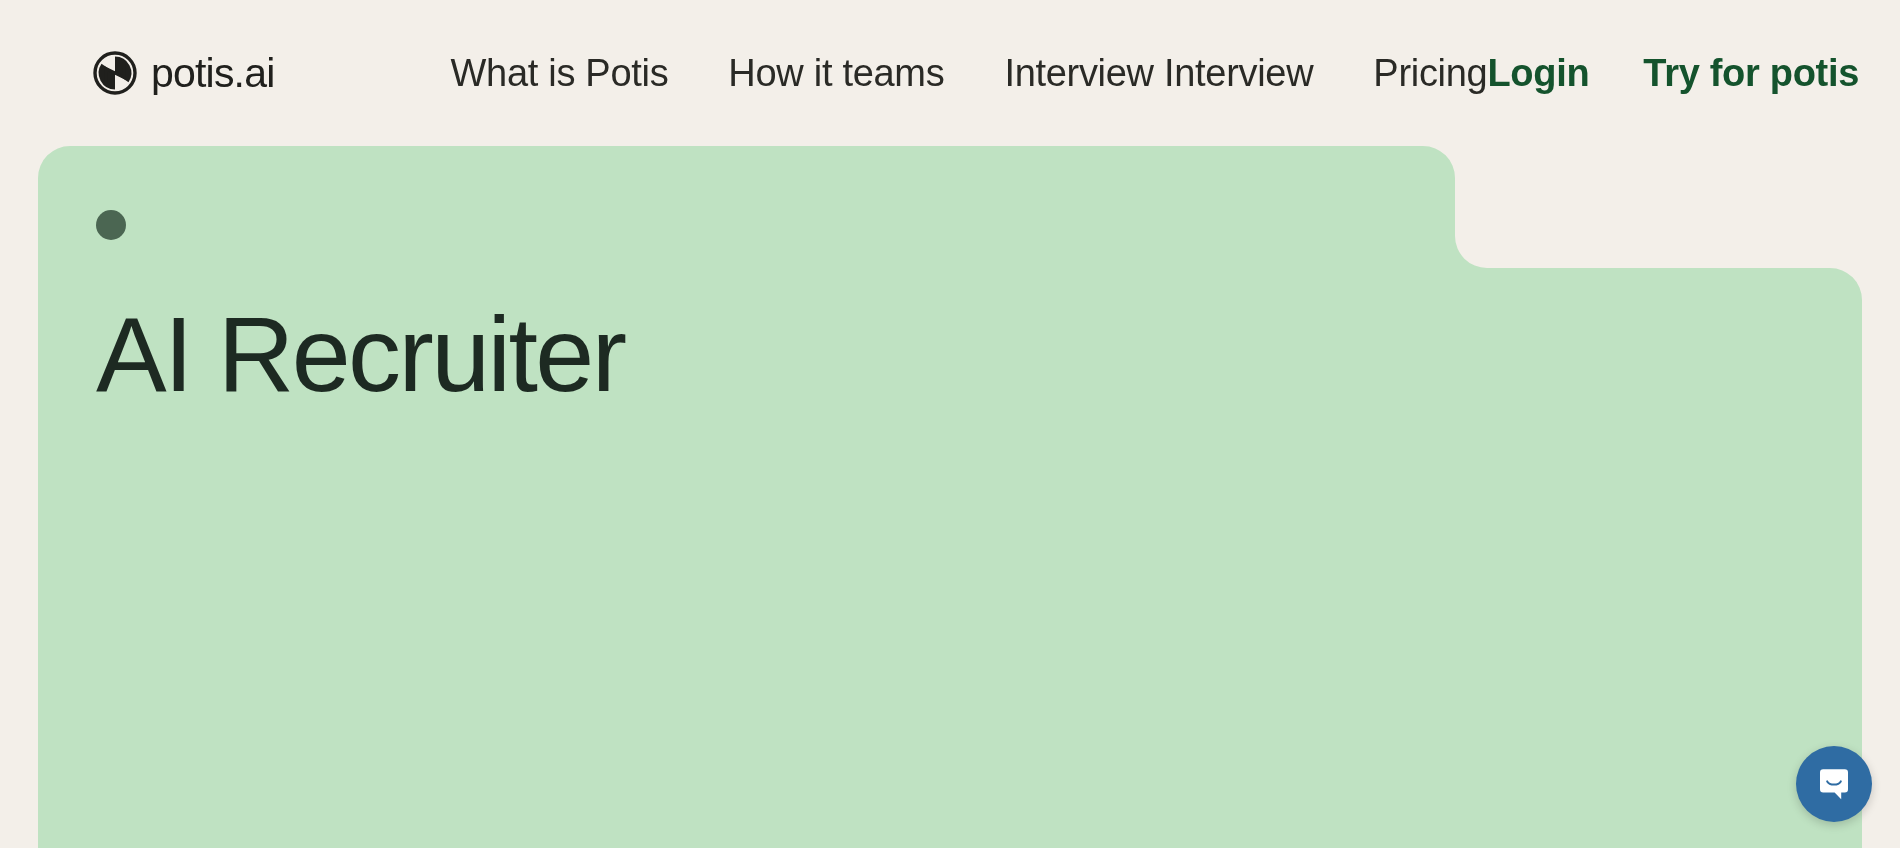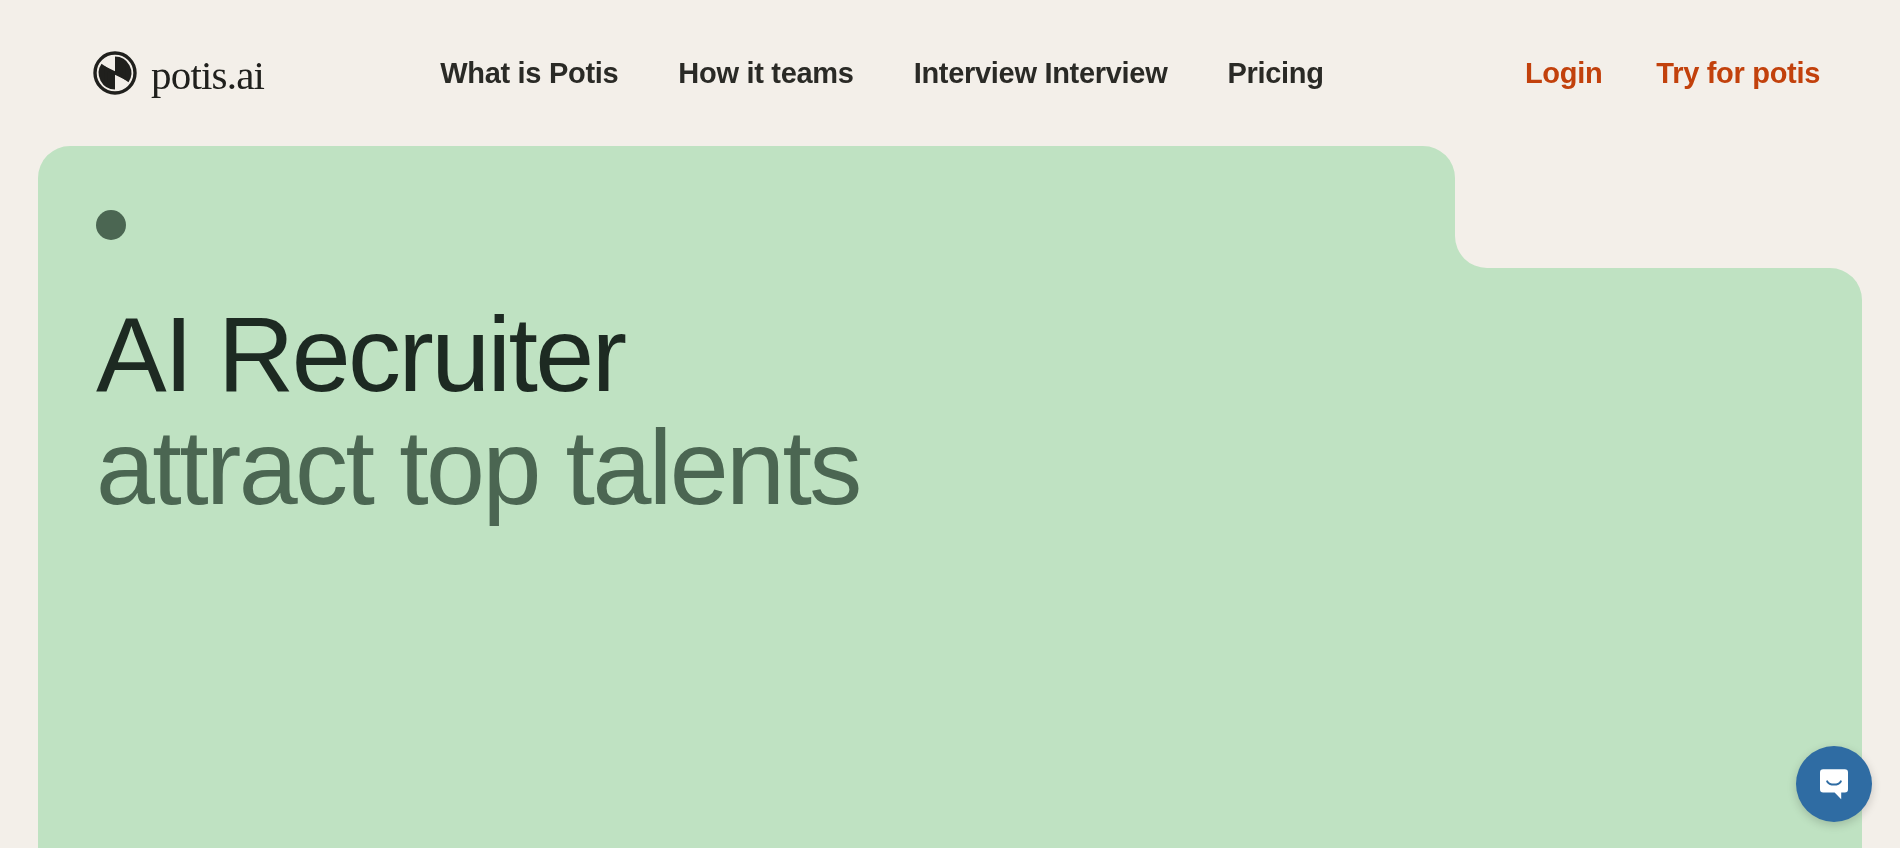--- a/index.html
+++ b/index.html
@@ -26,25 +26,24 @@
     height: 146px;
     display: flex;
     align-items: center;
     box-sizing: border-box;
     padding: 0 52px 0 92px;
     z-index: 5;
   }
 
   .brand {
     display: flex;
-    align-items: flex-end;
+    align-items: center;
     gap: 13px;
     text-decoration: none;
     flex: 0 0 auto;
-    font-family: Liberation Serif, serif;
   }
   .brand-mark {
     width: 46px;
     height: 46px;
     display: block;
     flex: 0 0 auto;
   }
   .brand-name {
     font-size: 41px;
     font-weight: 400;
@@ -54,40 +53,40 @@
     white-space: nowrap;
   }
 
   .main-nav {
     display: flex;
     align-items: center;
     margin-left: 176px;
     gap: 60px;
   }
   .nav-link {
-    font-size: 29px;
-    font-weight: 700;
+    font-size: 38px;
+    font-weight: 400;
     color: #2a2a26;
     text-decoration: none;
     letter-spacing: -0.3px;
     white-space: nowrap;
     line-height: 1;
   }
 
   .auth-nav {
     display: flex;
     align-items: center;
     gap: 54px;
     margin-left: auto;
     padding-right: 28px;
   }
   .auth-link {
-    font-size: 29px;
+    font-size: 38px;
     font-weight: 700;
-    color: #c2410c;
+    color: #14532d;
     text-decoration: none;
     letter-spacing: -0.3px;
     white-space: nowrap;
     line-height: 1;
   }
 
   
   .hero-card {
     position: absolute;
     left: 38px;
@@ -205,21 +204,20 @@
       L 0 32
       A 32 32 0 0 1 32 0
       Z" fill="#bfe2c2"></path>
   </svg>
 </div>
 
 <div class="hero-content">
   <div class="hero-dot"></div>
   <h1 class="hero-title">
     <span class="line">AI Recruiter</span>
-    <span class="line line-muted">attract top talents</span>
   </h1>
 </div>
 
 <button class="chat-launcher" aria-label="Open chat">
   <span>
     <svg viewBox="0 0 38 38" xmlns="http://www.w3.org/2000/svg" aria-hidden="true">
       <path d="M5 7.5 A3.2 3.2 0 0 1 8.2 4.3 L29.8 4.3 A3.2 3.2 0 0 1 33 7.5 L33 24.3 A3.2 3.2 0 0 1 29.8 27.5 L26.2 27.5 L26.2 34.2 L19.6 27.5 L8.2 27.5 A3.2 3.2 0 0 1 5 24.3 Z" fill="#ffffff"></path>
       <path d="M12.2 16.4 C14.6 20.6 23.4 20.6 25.8 16.4" fill="none" stroke="#2f6ca3" stroke-width="2" stroke-linecap="round"></path>
     </svg>
   </span>

